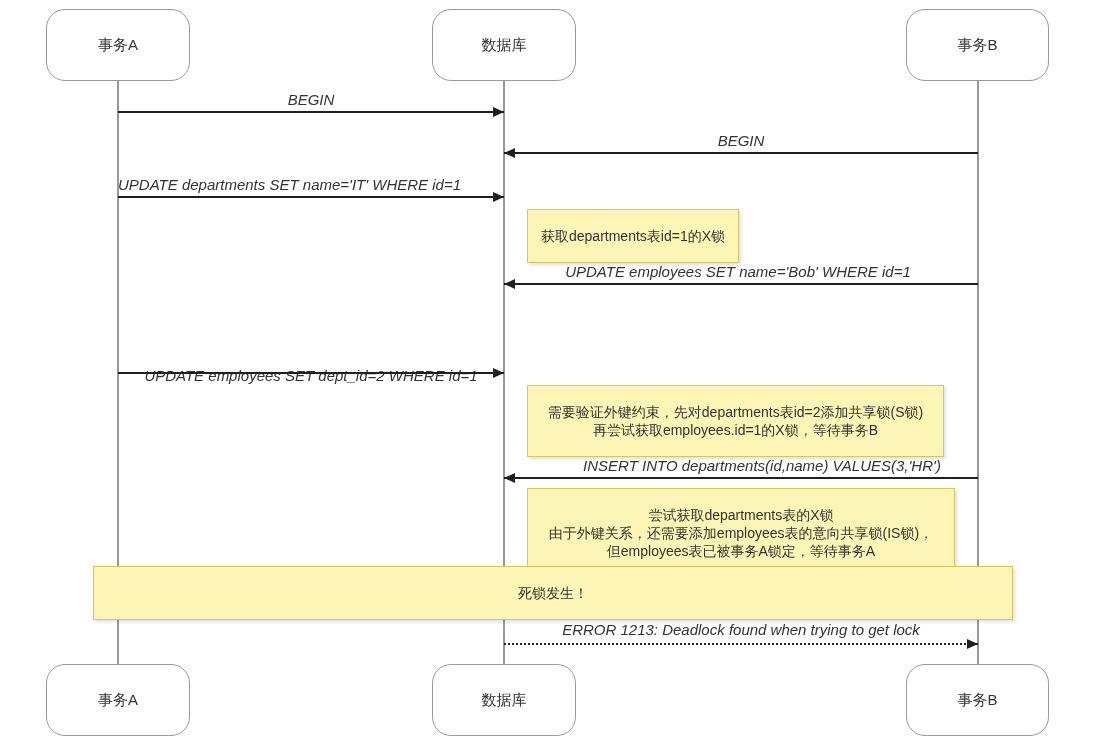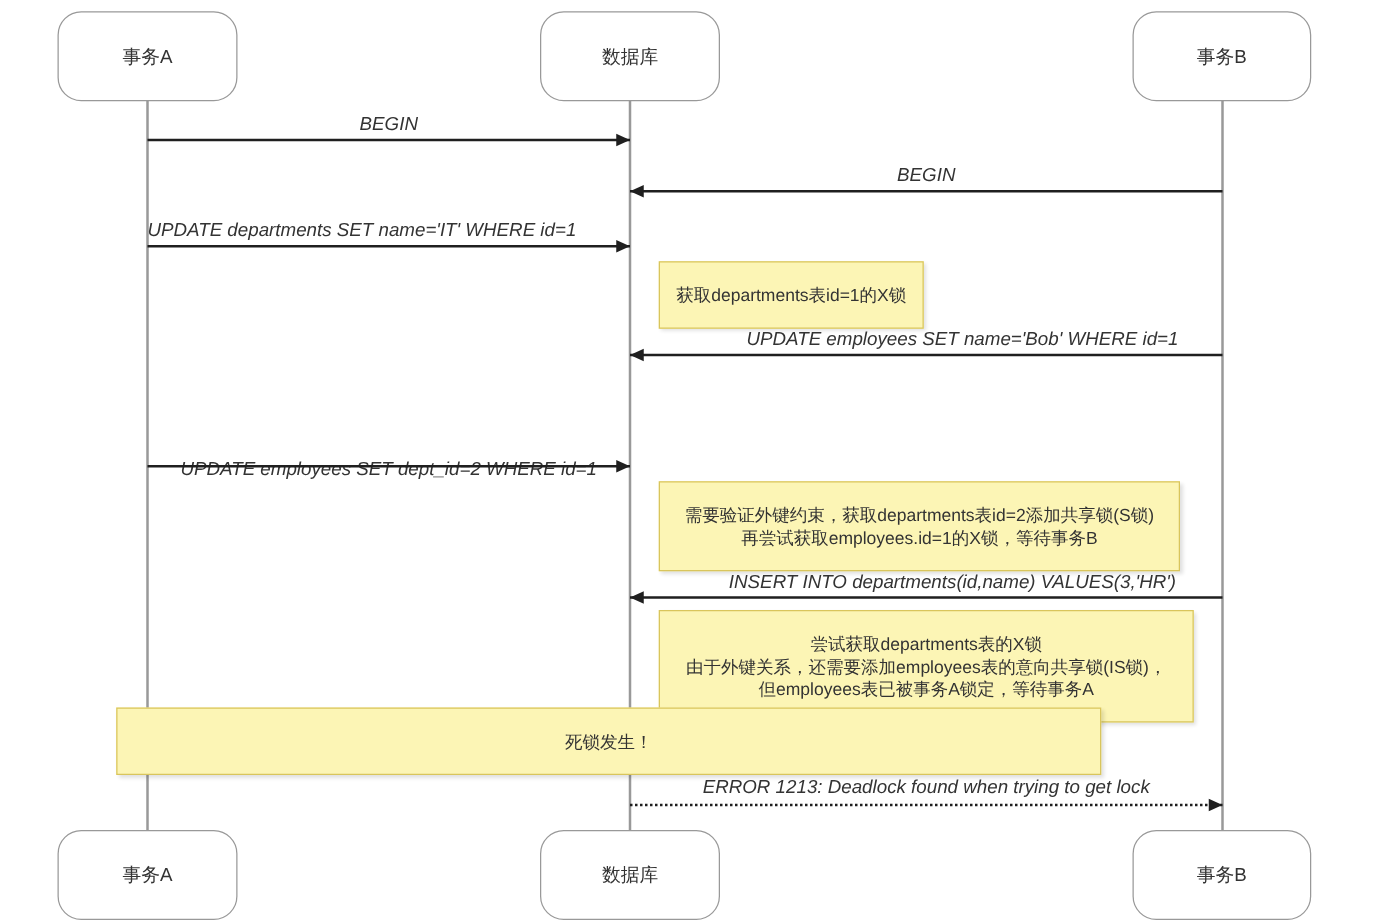--- a/index.html
+++ b/index.html
@@ -128,51 +128,51 @@
   </div>
 
   <div class="msg-label" style="left:118px;width:342px;top:175px">UPDATE departments SET name='IT' WHERE id=1</div>
   <div class="arrow" style="left:118px;width:386px;top:196px">
     <div class="line"></div>
     <div class="head-right"></div>
   </div>
 
   <div class="note" style="left:527px;top:209px;width:212px">获取departments表id=1的X锁</div>
 
-  <div class="msg-label" style="left:504px;width:532px;top:262px">UPDATE employees SET name='Bob' WHERE id=1</div>
+  <div class="msg-label" style="left:472px;width:532px;top:262px">UPDATE employees SET name='Bob' WHERE id=1</div>
   <div class="arrow" style="left:504px;width:474px;top:283px">
     <div class="line"></div>
     <div class="head-left"></div>
   </div>
 
 
   <div class="msg-label" style="left:118px;width:386px;top:366px">UPDATE employees SET dept_id=2 WHERE id=1</div>
   <div class="arrow" style="left:118px;width:386px;top:372px">
     <div class="line"></div>
     <div class="head-right"></div>
   </div>
 
   <div class="note" style="left:527px;top:385px;width:417px">
-    <div>需要验证外键约束，获取departments表id=2添加共享锁(S锁)</div>
+    <div>需要验证外键约束，先对departments表id=2添加共享锁(S锁)</div>
     <div>再尝试获取employees.id=1的X锁，等待事务B</div>
   </div>
 
   <div class="msg-label" style="left:504px;width:516px;top:456px">INSERT INTO departments(id,name) VALUES(3,'HR')</div>
   <div class="arrow" style="left:504px;width:474px;top:477px">
     <div class="line"></div>
     <div class="head-left"></div>
   </div>
 
   <div class="note" style="left:527px;top:488px;width:428px">
     <div>尝试获取departments表的X锁</div>
     <div>由于外键关系，还需要添加employees表的意向共享锁(IS锁)，</div>
     <div>但employees表已被事务A锁定，等待事务A</div>
   </div>
 
-  <div class="note" style="left:93px;top:566px;width:788px">死锁发生！</div>
+  <div class="note" style="left:93px;top:566px;width:920px">死锁发生！</div>
 
   <div class="msg-label" style="left:504px;width:474px;top:620px">ERROR 1213: Deadlock found when trying to get lock</div>
   <div class="arrow" style="left:504px;width:474px;top:643px">
     <div class="line dotted"></div>
     <div class="head-right"></div>
   </div>
 
 </div>
 
 </body></html>

